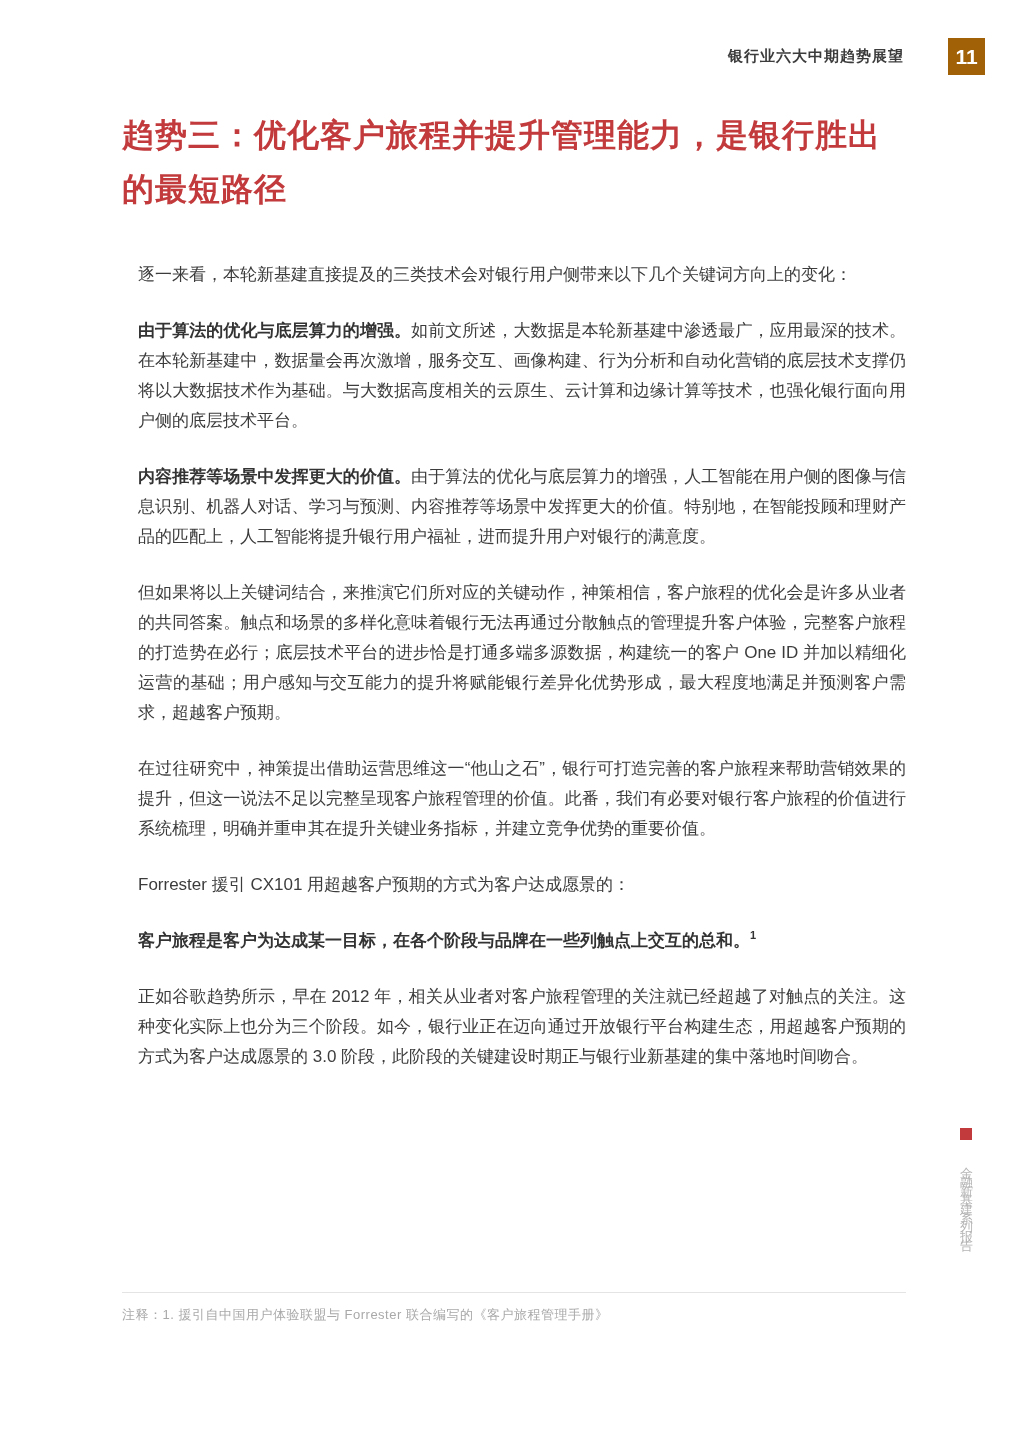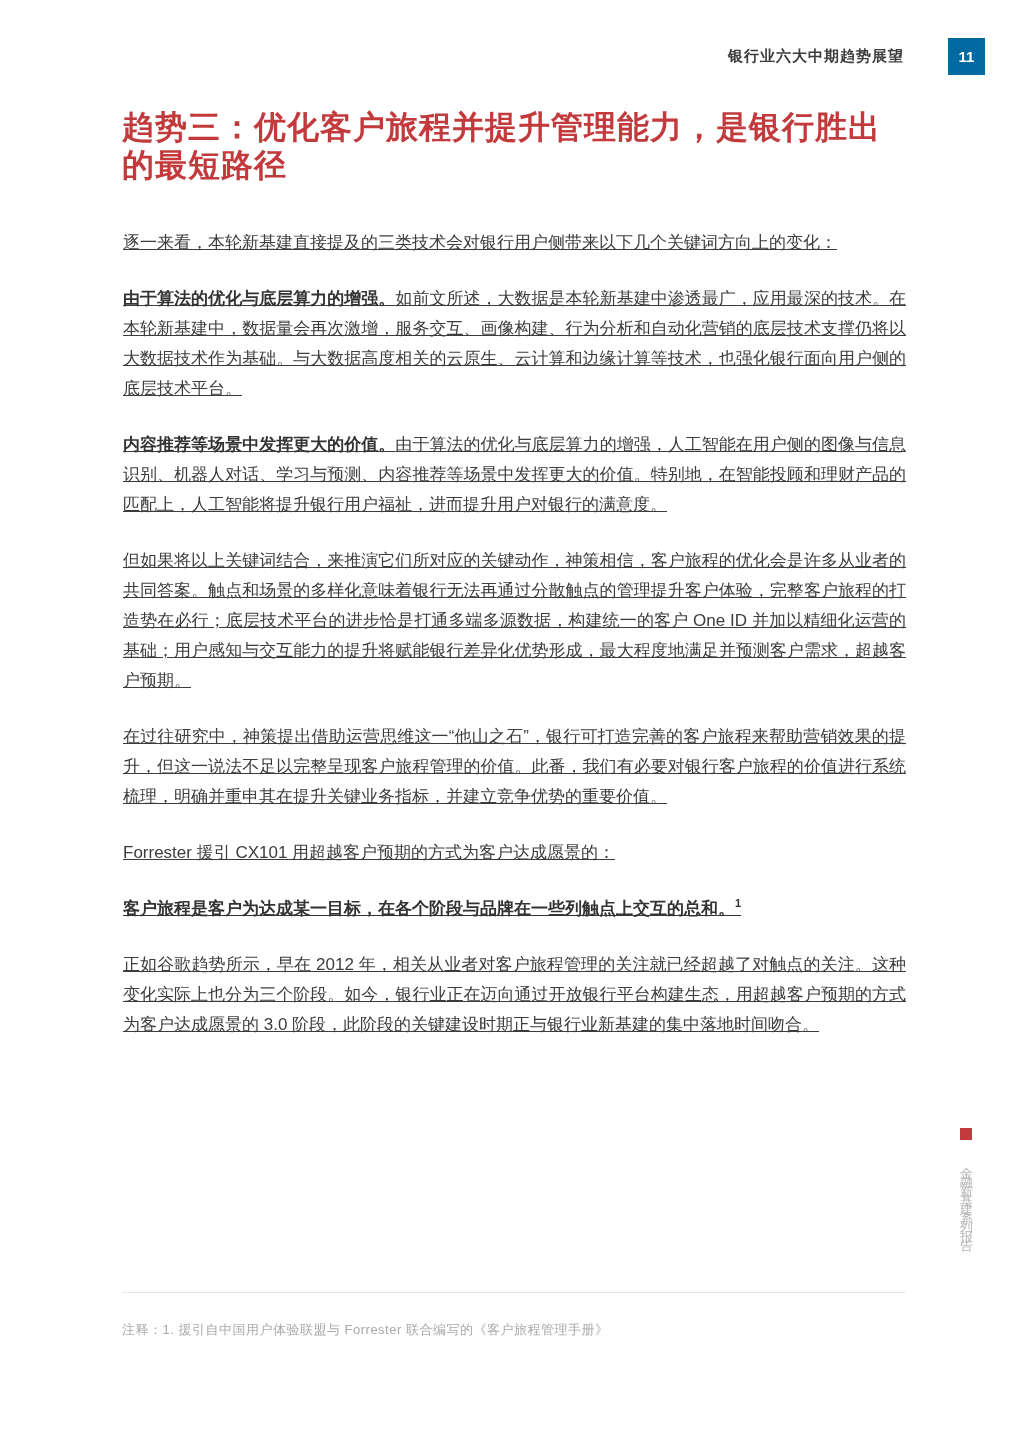--- a/index.html
+++ b/index.html
@@ -27,70 +27,69 @@
   }
   .header-title {
     font-size: 15px;
     font-weight: bold;
     color: #3c3c3c;
     letter-spacing: 1px;
   }
   .page-badge {
     width: 37px;
     height: 37px;
-    background: #0369a1;
+    background: #a16207;
     color: #ffffff;
-    font-size: 15px;
+    font-size: 21px;
     font-weight: bold;
     display: flex;
     align-items: center;
     justify-content: center;
     flex: 0 0 auto;
   }
   .content {
     position: absolute;
     left: 122px;
     top: 108px;
     width: 784px;
   }
   .doc-title {
     margin: 0 0 44px 0;
     font-size: 32px;
-    line-height: 38px;
+    line-height: 54px;
     font-weight: bold;
     color: #c23a3c;
     letter-spacing: 1px;
   }
   .para {
-    margin: 0 0 26px 1px;
+    margin: 0 0 26px 16px;
     font-size: 17px;
     line-height: 30px;
     color: #3c3c3c;
     text-align: justify;
-    text-decoration: underline;
   }
   .para strong {
     font-weight: bold;
     color: #333333;
   }
   .para.quote {
     font-weight: bold;
     color: #333333;
   }
   .para sup {
     font-size: 11px;
     line-height: 0;
   }
   .footnote {
     position: absolute;
     left: 122px;
     top: 1292px;
     width: 784px;
     border-top: 1px solid #e4e4e4;
-    padding-top: 28px;
+    padding-top: 13px;
     font-size: 13px;
     color: #a9a9a9;
     letter-spacing: 0.5px;
   }
   .side-rail {
     position: absolute;
     right: 50px;
     top: 1128px;
     display: flex;
     flex-direction: column;

